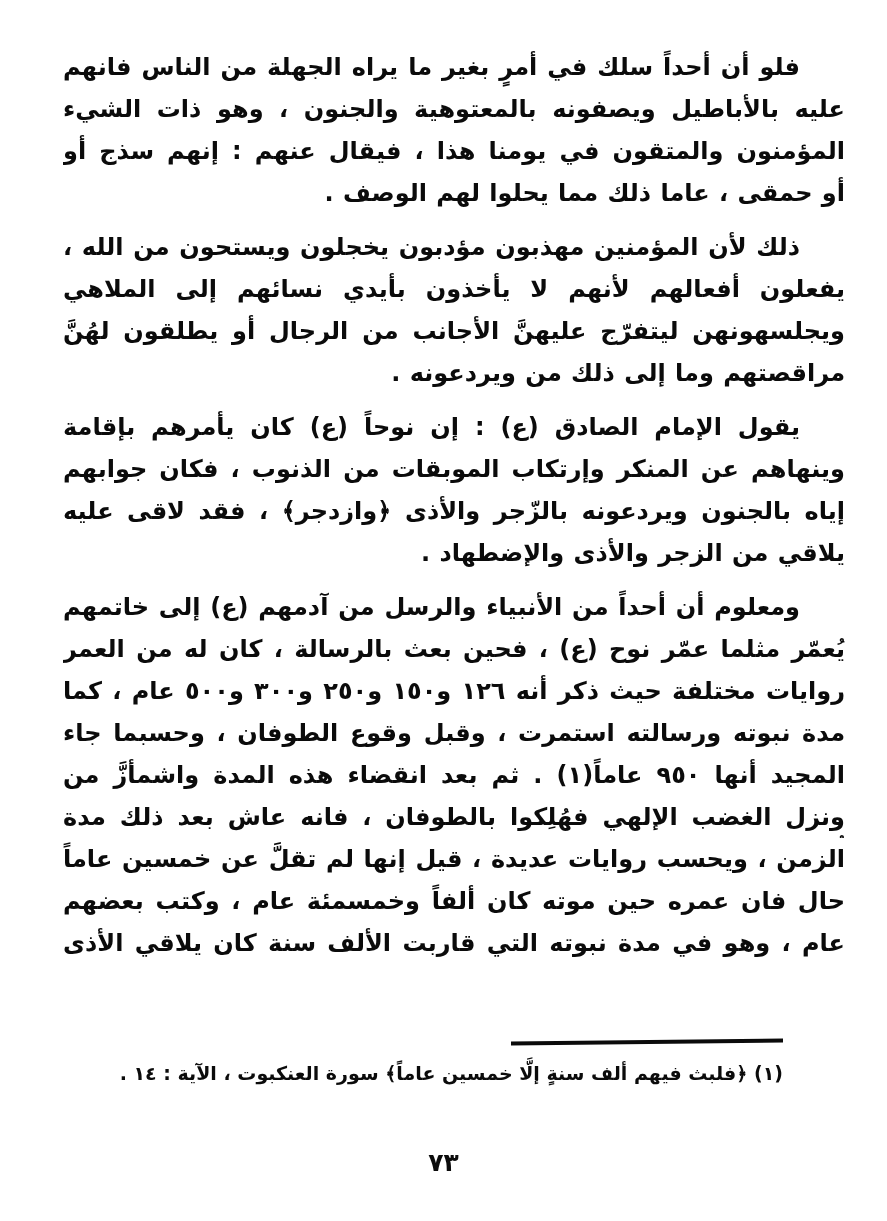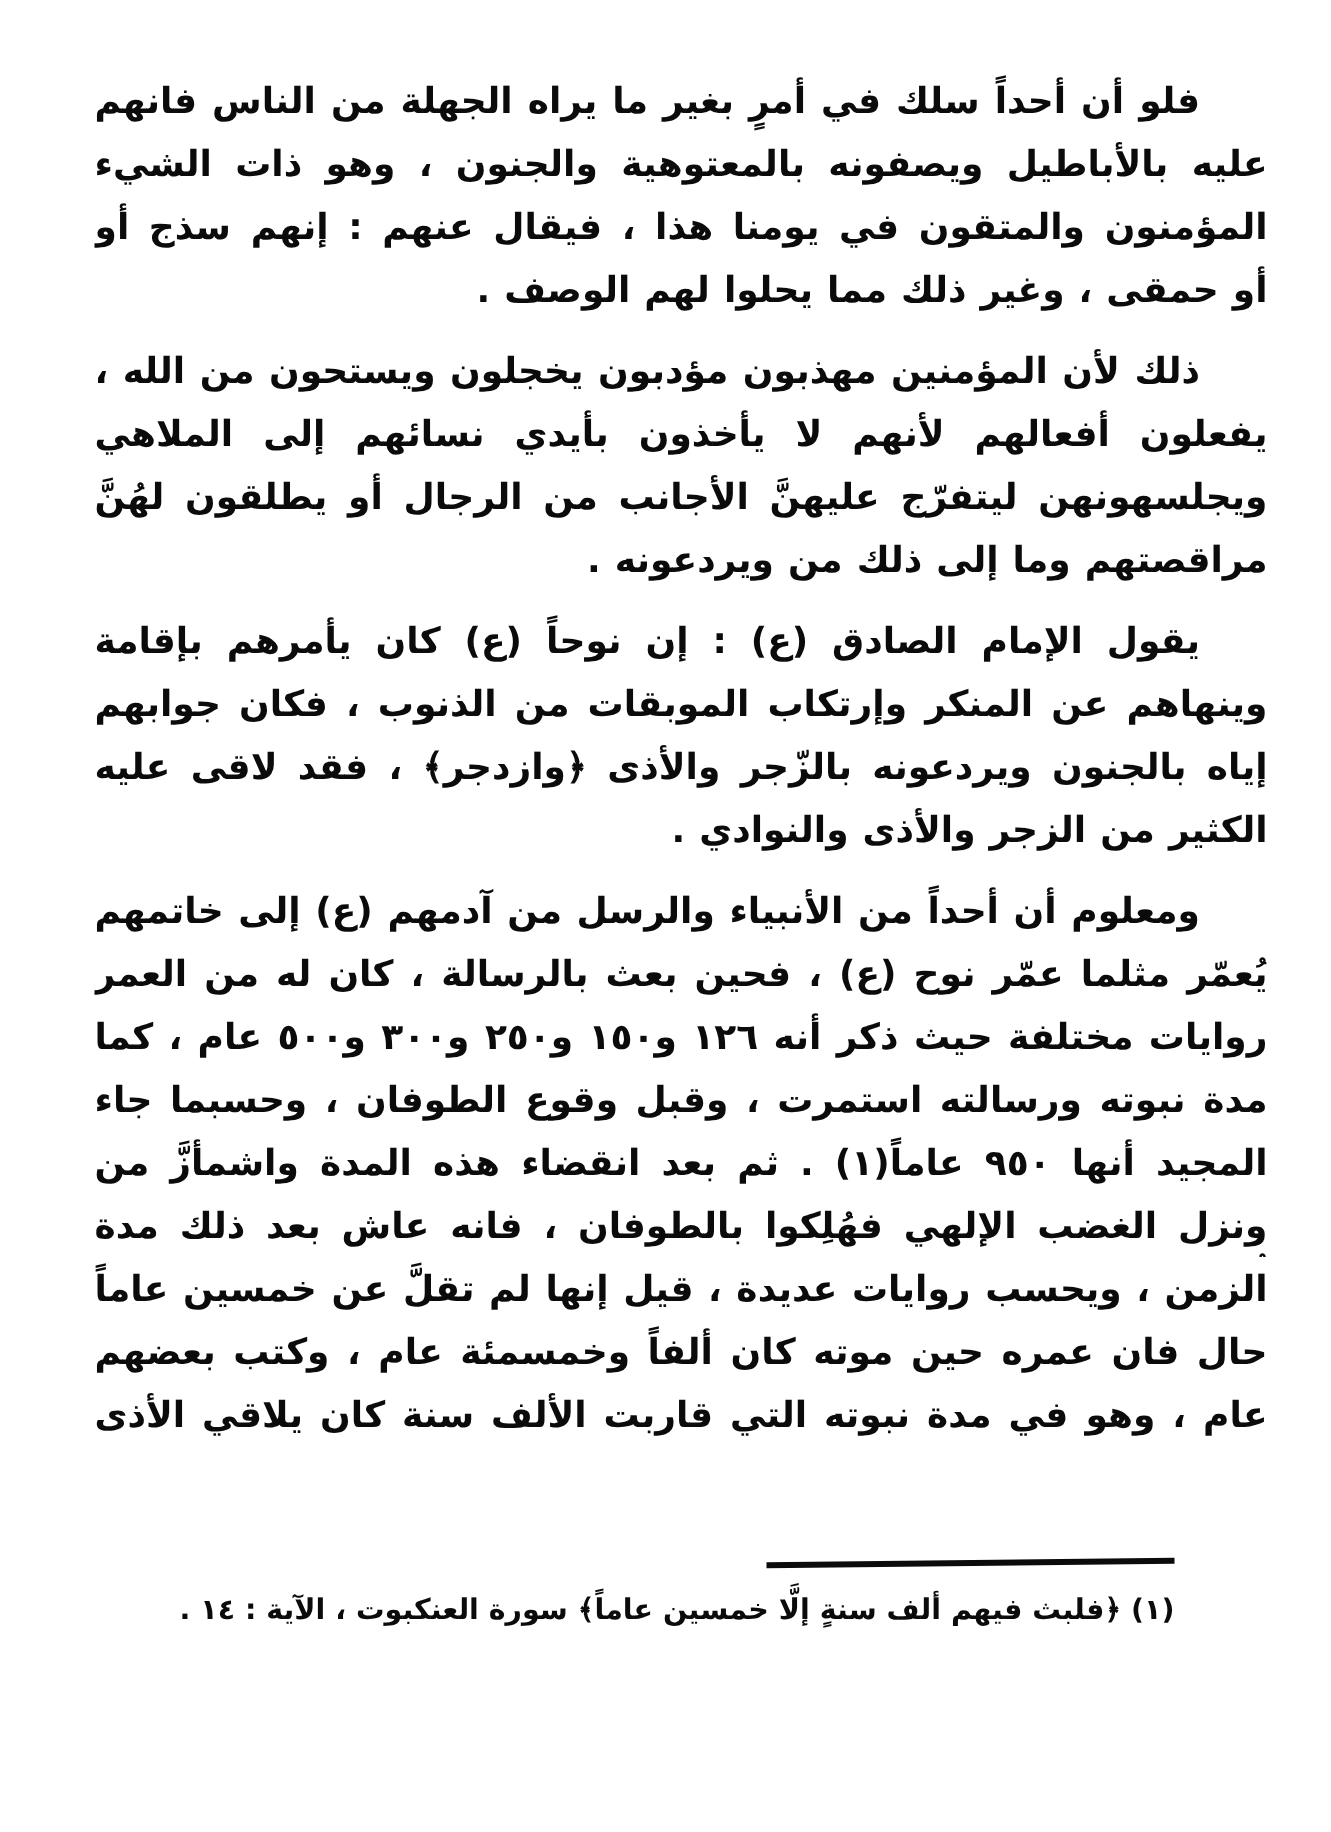--- a/index.html
+++ b/index.html
@@ -80,46 +80,47 @@
 </head>
 <body>
 
 <div class="page">
 
   <main class="text-block">
       <div class="para">
         <div class="line first">فلو أن أحداً سلك في أمرٍ بغير ما يراه الجهلة من الناس فانهم سيفترون</div>
         <div class="line">عليه بالأباطيل ويصفونه بالمعتوهية والجنون ، وهو ذات الشيء الذي يعانيه</div>
         <div class="line">المؤمنون والمتقون في يومنا هذا ، فيقال عنهم : إنهم سذج أو بلهاء أو مجانين</div>
-        <div class="line last">أو حمقى ، وغير ذلك مما يحلوا لهم الوصف .</div>
+        <div class="line last">أو حمقى ، عاما ذلك مما يحلوا لهم الوصف .</div>
       </div>
       <div class="para">
         <div class="line first">ذلك لأن المؤمنين مهذبون مؤدبون يخجلون ويستحون من الله ، فلا</div>
         <div class="line">يفعلون أفعالهم لأنهم لا يأخذون بأيدي نسائهم إلى الملاهي والنوادي الليلية</div>
         <div class="line">ويجلسهونهن ليتفرّج عليهنَّ الأجانب من الرجال أو يطلقون لهُنَّ العنان في</div>
         <div class="line last">مراقصتهم وما إلى ذلك من ويردعونه .</div>
       </div>
       <div class="para">
         <div class="line first">يقول الإمام الصادق (ع) : إن نوحاً (ع) كان يأمرهم بإقامة الصلاة</div>
         <div class="line">وينهاهم عن المنكر وإرتكاب الموبقات من الذنوب ، فكان جوابهم له بوصفهم</div>
         <div class="line">إياه بالجنون ويردعونه بالزّجر والأذى ﴿وازدجر﴾ ، فقد لاقى عليه السلام منهم</div>
-        <div class="line last">الكثير من الزجر والأذى والنوادي .</div>
+        <div class="line last">يلاقي من الزجر والأذى والإضطهاد .</div>
       </div>
       <div class="para">
         <div class="line first">ومعلوم أن أحداً من الأنبياء والرسل من آدمهم (ع) إلى خاتمهم (ص) لم</div>
         <div class="line">يُعمّر مثلما عمّر نوح (ع) ، فحين بعث بالرسالة ، كان له من العمر على عدة</div>
         <div class="line">روايات مختلفة حيث ذكر أنه ١٢٦ و١٥٠ و٢٥٠ و٣٠٠ و٥٠٠ عام ، كما ذكر أن</div>
         <div class="line">مدة نبوته ورسالته استمرت ، وقبل وقوع الطوفان ، وحسبما جاء في القرآن</div>
         <div class="line">المجيد أنها ٩٥٠ عاماً(١) . ثم بعد انقضاء هذه المدة واشمأزَّ من قومه ودعا الله</div>
         <div class="line">ونزل الغضب الإلهي فهُلِكوا بالطوفان ، فانه عاش بعد ذلك مدة أُخرى من</div>
         <div class="line">الزمن ، ويحسب روايات عديدة ، قيل إنها لم تقلَّ عن خمسين عاماً وعلى أية</div>
         <div class="line">حال فان عمره حين موته كان ألفاً وخمسمئة عام ، وكتب بعضهم أنه عمَّر أَلْفي</div>
         <div class="line">عام ، وهو في مدة نبوته التي قاربت الألف سنة كان يلاقي الأذى والمحن من</div>
       </div>
     </main>
 
   <div class="footnote-area">
     <div class="footnote-rule"></div>
     <div class="footnote-text">(١) ﴿فلبث فيهم ألف سنةٍ إلَّا خمسين عاماً﴾ سورة العنكبوت ، الآية : ١٤ .</div>
   </div>
 
+  <div class="page-number">٧٣</div>
 
 </div>
 
 </body></html>

